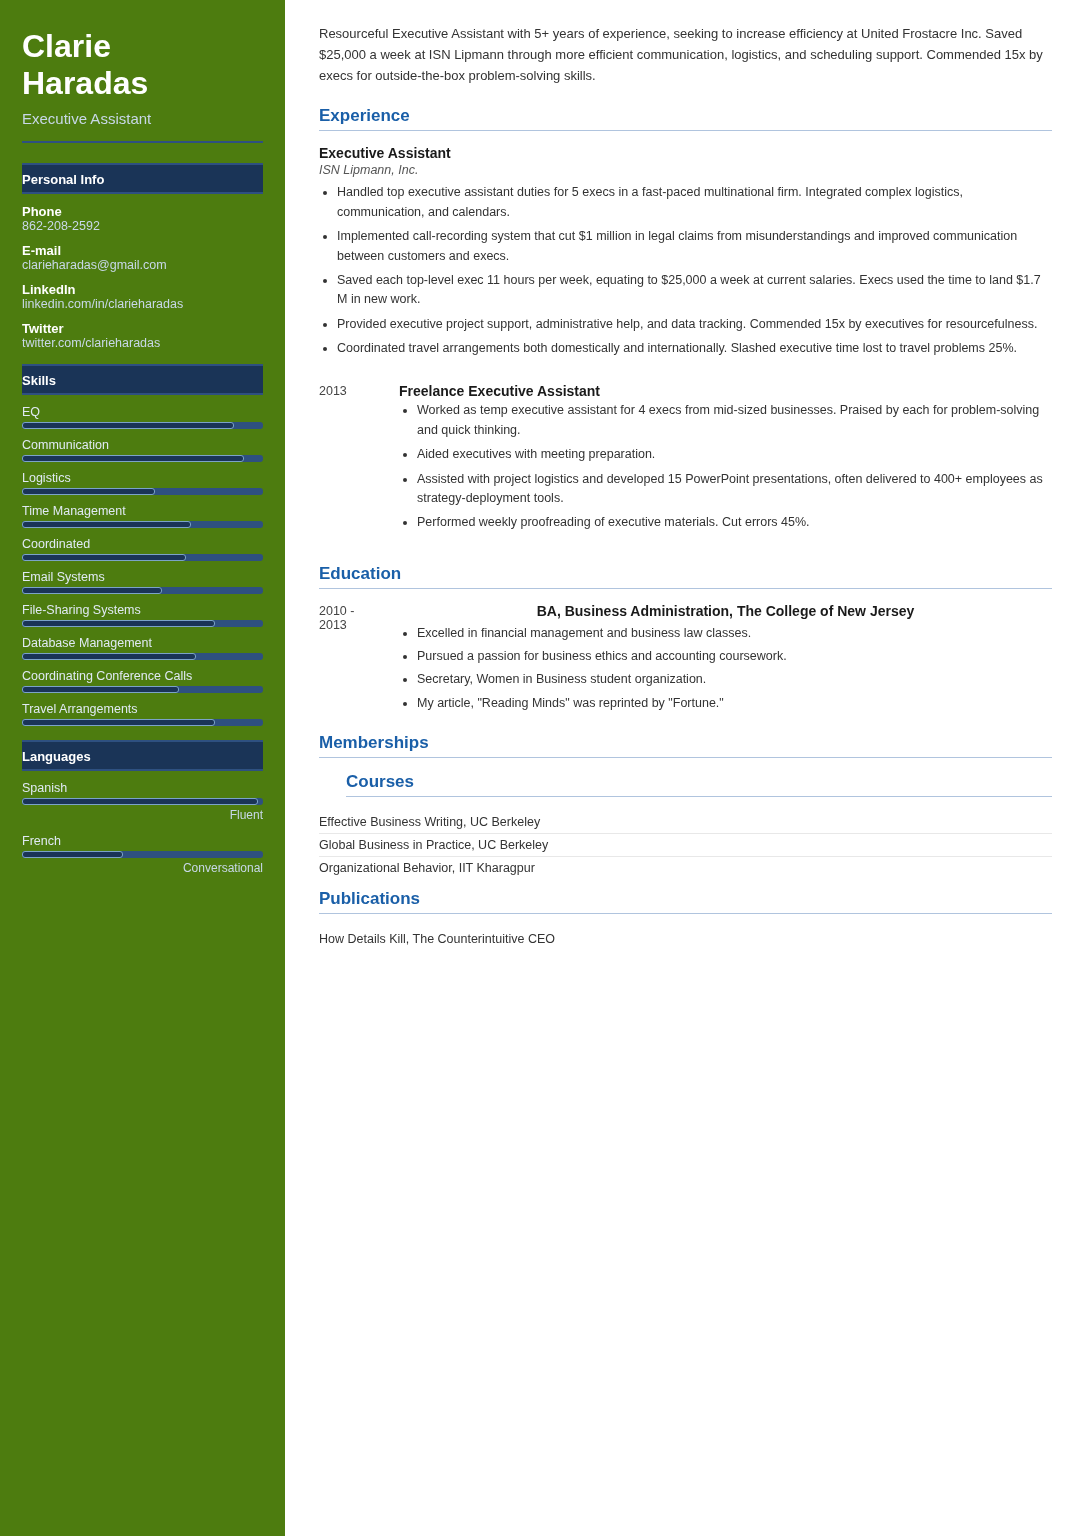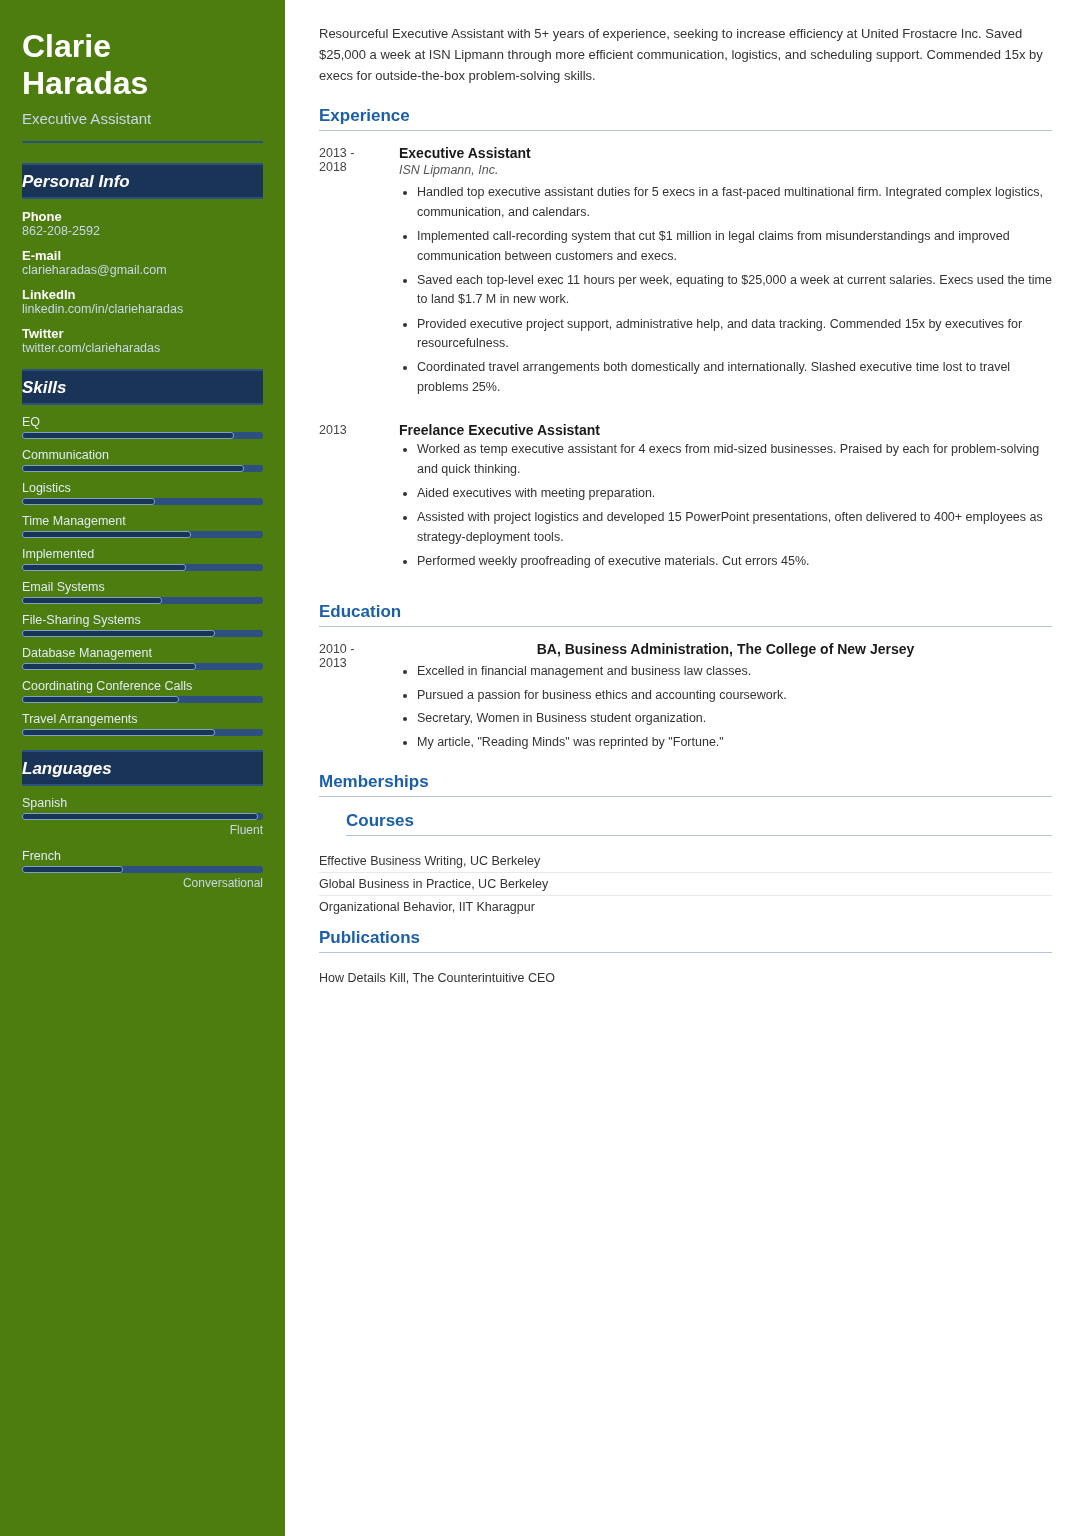--- a/index.html
+++ b/index.html
@@ -33,29 +33,28 @@
     }
     .sidebar-title {
       font-size: 15px;
       color: #c8d8e8;
       font-weight: 400;
       margin-bottom: 20px;
       padding-bottom: 14px;
       border-bottom: 2px solid #2e5080;
     }
     .sidebar-section-title {
-      font-size: 17px;
+      font-size: 13px;
       font-weight: 700;
       color: #fff;
       background: #1a3457;
       padding: 7px 0 5px 0;
       margin-bottom: 10px;
       border-top: 2px solid #2e5080;
       border-bottom: 2px solid #2e5080;
-      font-style: italic;
     }
     .personal-info-item {
       margin-bottom: 10px;
     }
     .personal-info-label {
       font-weight: 700;
       font-size: 13px;
       color: #fff;
     }
     .personal-info-value {
@@ -267,21 +266,21 @@
       <div class="skill-bar-fill" style="width:55%"></div>
     </div>
         </div>
         <div class="skill-item">
     <div class="skill-name">Time Management</div>
     <div class="skill-bar-bg">
       <div class="skill-bar-fill" style="width:70%"></div>
     </div>
         </div>
         <div class="skill-item">
-    <div class="skill-name">Implemented</div>
+    <div class="skill-name">Coordinated</div>
     <div class="skill-bar-bg">
       <div class="skill-bar-fill" style="width:68%"></div>
     </div>
         </div>
         <div class="skill-item">
     <div class="skill-name">Email Systems</div>
     <div class="skill-bar-bg">
       <div class="skill-bar-fill" style="width:58%"></div>
     </div>
         </div>
@@ -329,21 +328,20 @@
         </div>
       </div>
   </div>
 
   <div class="main-content">
     <p class="summary-text">Resourceful Executive Assistant with 5+ years of experience, seeking to increase efficiency at United Frostacre Inc. Saved $25,000 a week at ISN Lipmann through more efficient communication, logistics, and scheduling support. Commended 15x by execs for outside-the-box problem-solving skills.</p>
 
     <div class="section-header">Experience</div>
     <div id="experience-container">
         <div class="experience-entry">
-    <div class="exp-dates">2013 -<br>2018</div>
     <div class="exp-body">
       <div class="exp-title">Executive Assistant</div>
       <div class="exp-company">ISN Lipmann, Inc.</div>
       <ul class="exp-bullets">
               <li>Handled top executive assistant duties for 5 execs in a fast-paced multinational firm. Integrated complex logistics, communication, and calendars.</li>
               <li>Implemented call-recording system that cut $1 million in legal claims from misunderstandings and improved communication between customers and execs.</li>
               <li>Saved each top-level exec 11 hours per week, equating to $25,000 a week at current salaries. Execs used the time to land $1.7 M in new work.</li>
               <li>Provided executive project support, administrative help, and data tracking. Commended 15x by executives for resourcefulness.</li>
               <li>Coordinated travel arrangements both domestically and internationally. Slashed executive time lost to travel problems 25%.</li>
             </ul>

